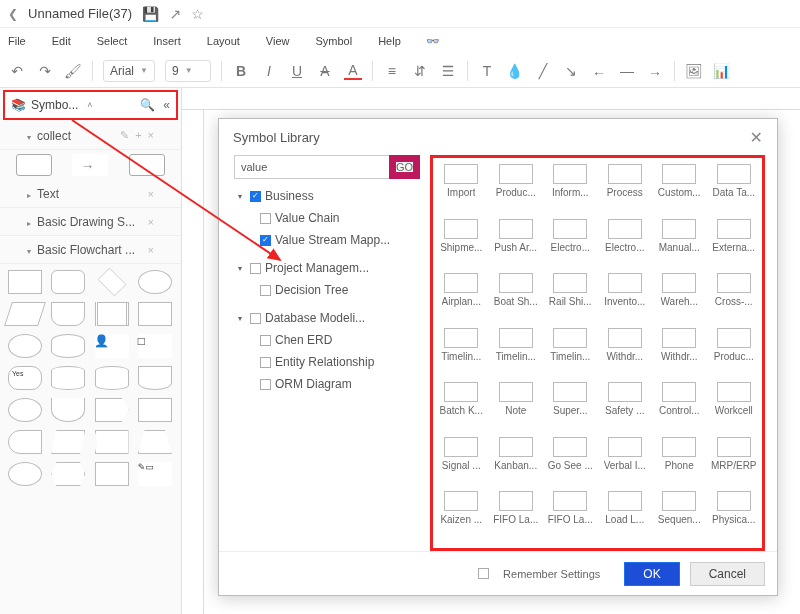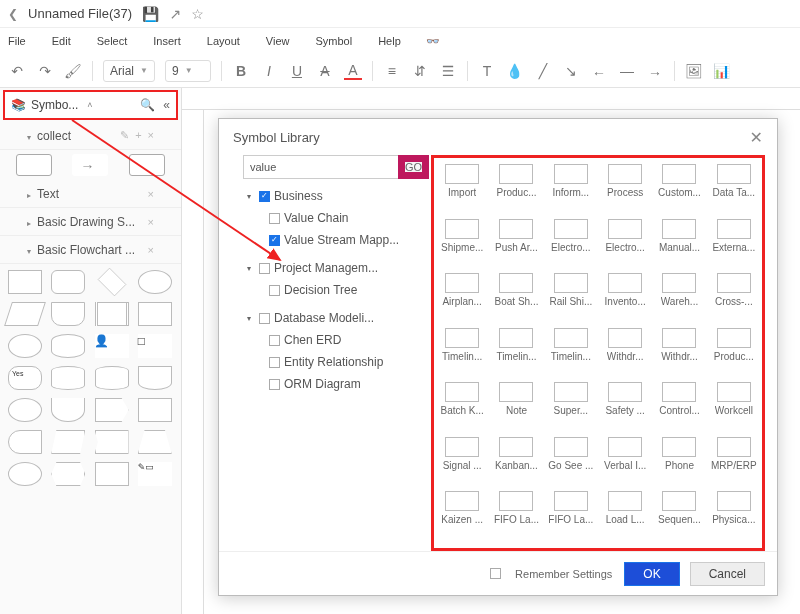--- a/index.html
+++ b/index.html
@@ -29,39 +29,39 @@
 .shp.arrow:after{content:"→";position:absolute;left:8px;top:2px;color:#888;font-size:14px}
 .sgrid{display:grid;grid-template-columns:repeat(4,1fr);gap:8px;padding:6px 8px}
 .sgrid .sc{width:34px;height:24px;border:1px solid #bbb;background:#fff}
 .canvas{flex:1;position:relative;background:#f5f5f5}
 .ruler-h{height:22px;background:#fff;border-bottom:1px solid #ddd}
 .ruler-v{position:absolute;left:0;top:22px;bottom:0;width:22px;background:#fff;border-right:1px solid #ddd}
 .page{position:absolute;left:22px;top:22px;right:0;bottom:0;background:#fff}
 .dialog{position:absolute;left:218px;top:118px;width:560px;height:478px;background:#fff;border:1px solid #bbb;box-shadow:0 2px 16px rgba(0,0,0,.2);display:flex;flex-direction:column}
 .dlg-title{height:36px;display:flex;align-items:center;justify-content:space-between;padding:12px 14px;font-size:13px;color:#555}
 .dlg-title .x{font-size:16px;color:#888;font-weight:300}
-.dlg-body{flex:1;display:flex;padding:0 12px 0 24px;gap:16px;overflow:hidden}
+.dlg-body{flex:1;display:flex;padding:0 12px 0 15px;gap:24px;overflow:hidden}
 .dlg-left{width:172px;display:flex;flex-direction:column;gap:6px}
 .search{display:flex;height:24px}
 .search input{flex:1;border:1px solid #ccc;border-right:none;padding:0 6px;font-size:11px;color:#555}
 .search .go{width:34px;border:7px solid #be185d;background:#f6f6f6;display:flex;align-items:center;justify-content:center;font-size:11px;color:#666}
 .tree{font-size:12px;color:#555;overflow:auto}
 .tn{padding:4px 0 4px 4px;display:flex;align-items:center;gap:4px}
 .tn .tri{font-size:8px;color:#666;width:8px}
 .tn .cb{width:11px;height:11px;border:1px solid #aaa;display:inline-block}
 .tn .cb.on{background:#1a73e8;border-color:#1a73e8;position:relative}
 .tn .cb.on:after{content:"✓";color:#fff;font-size:8px;position:absolute;left:1px;top:-1px}
 .tn.child{padding-left:26px}
 .dlg-right{flex:1;border:3px solid #e22;padding:6px 4px;display:flex;flex-direction:column}
 .icn-grid{display:grid;grid-template-columns:repeat(6,1fr);gap:4px 6px;flex:1;overflow:hidden}
 .ic{display:flex;flex-direction:column;align-items:center;gap:3px}
 .ic .box{width:34px;height:20px;border:1px solid #bbb;background:#fff}
 .ic .lbl{font-size:10px;color:#666;white-space:nowrap;overflow:hidden;text-overflow:ellipsis;max-width:52px;text-align:center}
 .dlg-foot{height:44px;display:flex;align-items:center;justify-content:flex-end;gap:10px;padding:0 12px;border-top:1px solid #eee}
-.dlg-foot .chk{display:flex;align-items:center;gap:14px;font-size:11px;color:#666;margin-right:2px}
+.dlg-foot .chk{display:flex;align-items:center;gap:14px;font-size:11px;color:#666;margin-right:14px}
 .dlg-foot .chk .cb{width:11px;height:11px;border:1px solid #aaa}
 .btn{height:24px;padding:0 18px;border:1px solid #ccc;background:#eee;font-size:12px;color:#444;display:flex;align-items:center}
 .btn.primary{background:#1d4ed8;color:#fff;border-color:#1a73e8}
 svg.annot{position:absolute;left:0;top:0;pointer-events:none}
 </style>
 </head>
 <body>
 
 <div class="titlebar">
   <span class="back">❮</span>

